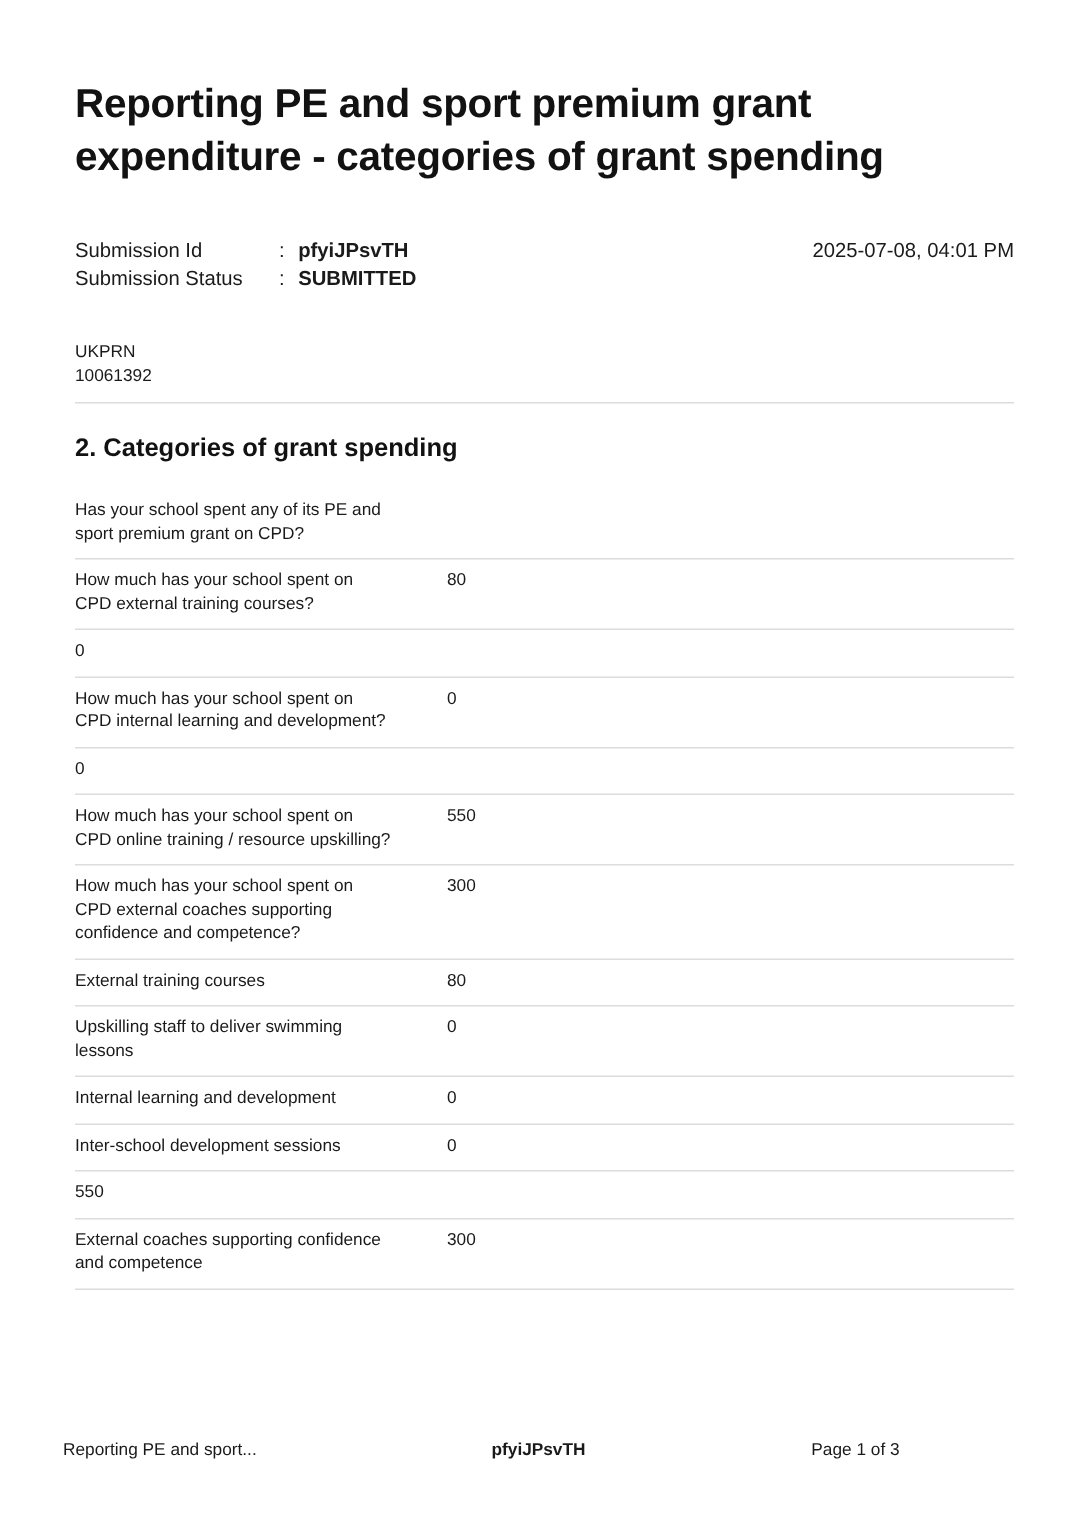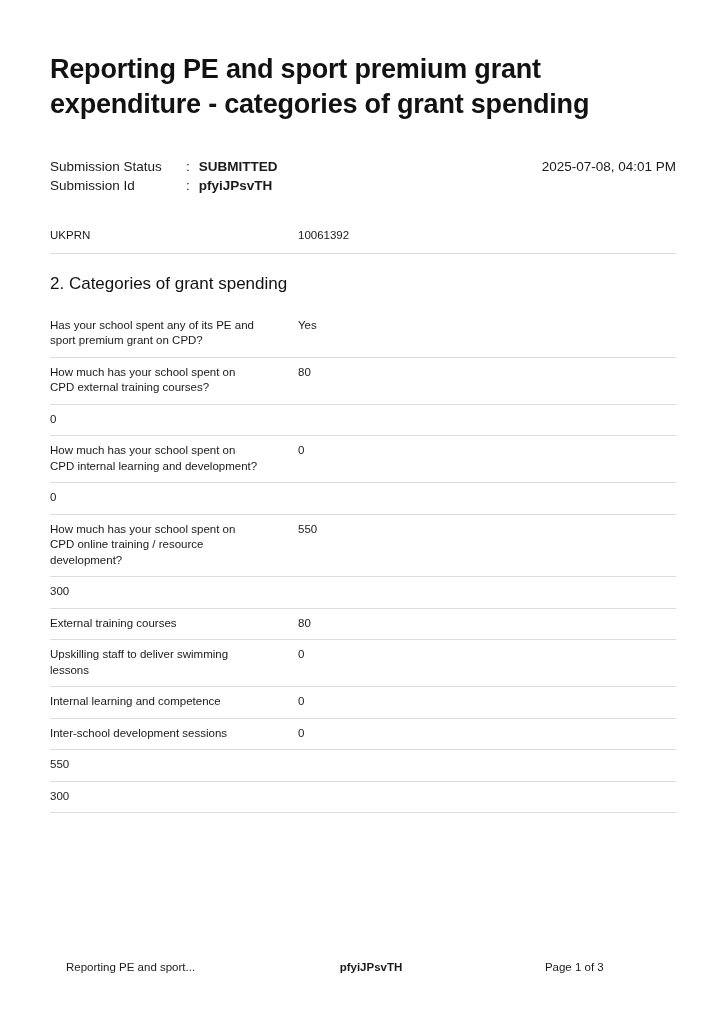--- a/index.html
+++ b/index.html
@@ -37,46 +37,47 @@
   .sub-value { font-weight: 700; }
   .sub-date { font-size: 13.5px; line-height: 18.5px; }
 
   .ukprn-row {
     display: flex;
     margin: 33px 48px 0 50px;
     padding-bottom: 9px;
     border-bottom: 1px solid #dcdcdc;
     font-size: 11.5px;
     line-height: 15.5px;
+    flex-direction: column;
   }
 
   .section-heading {
     margin: 19px 48px 0 50px;
     font-size: 17px;
     line-height: 22px;
-    font-weight: 400;
+    font-weight: 700;
     color: #121212;
   }
 
   .qa-table { margin: 16px 48px 0 50px; }
   .qa-row {
     display: flex;
     align-items: flex-start;
     padding: 7px 0 8px 0;
     border-bottom: 1px solid #dcdcdc;
     font-size: 11.5px;
     line-height: 15.5px;
     justify-content: space-between;
   }
   .q-col { width: 212px; margin-right: 36px; }
   .a-col { font-weight: 400; flex: 1; }
 
   .footer {
     position: absolute;
-    left: 66px;
+    left: 42px;
     right: 48px;
     top: 960px;
     display: flex;
     align-items: baseline;
     font-size: 11.5px;
     line-height: 15px;
   }
   .footer-left  { flex: 1; text-align: left; }
   .footer-center{ flex: 1; text-align: center; font-weight: 700; }
   .footer-right { flex: 1; text-align: center; }
@@ -84,40 +85,39 @@
 </head>
 <body>
 
 <div class="page">
 
   <h1 class="doc-title">Reporting PE and sport premium grant expenditure - categories of grant spending</h1>
 
   <div class="sub-block">
     <div>
       <div class="sub-row">
-        <span class="sub-label">Submission Status</span><span class="sub-colon">:</span><span class="sub-value">SUBMITTED</span>
+        <span class="sub-label">Submission Id</span><span class="sub-colon">:</span><span class="sub-value">pfyiJPsvTH</span>
       </div>
       <div class="sub-row">
-        <span class="sub-label">Submission Id</span><span class="sub-colon">:</span><span class="sub-value">pfyiJPsvTH</span>
+        <span class="sub-label">Submission Status</span><span class="sub-colon">:</span><span class="sub-value">SUBMITTED</span>
       </div>
     </div>
     <div class="sub-date">2025-07-08, 04:01 PM</div>
   </div>
 
   <div class="ukprn-row">
     <div class="q-col">UKPRN</div>
     <div class="a-col">10061392</div>
   </div>
 
   <h2 class="section-heading">2. Categories of grant spending</h2>
 
   <div class="qa-table" id="qa-table">
   <div class="qa-row">
     <div class="q-col">Has your school spent any of its PE and sport premium grant on CPD?</div>
-    <div class="a-col">Yes</div>
   </div>
 
   <div class="qa-row">
     <div class="q-col">How much has your school spent on CPD external training courses?</div>
     <div class="a-col">80</div>
   </div>
 
   <div class="qa-row">
     <div class="a-col">0</div>
   </div>
@@ -125,53 +125,55 @@
   <div class="qa-row">
     <div class="q-col">How much has your school spent on CPD internal learning and development?</div>
     <div class="a-col">0</div>
   </div>
 
   <div class="qa-row">
     <div class="a-col">0</div>
   </div>
 
   <div class="qa-row">
-    <div class="q-col">How much has your school spent on CPD online training / resource development?</div>
+    <div class="q-col">How much has your school spent on CPD online training / resource upskilling?</div>
     <div class="a-col">550</div>
   </div>
 
   <div class="qa-row">
+    <div class="q-col">How much has your school spent on CPD external coaches supporting confidence and competence?</div>
     <div class="a-col">300</div>
   </div>
 
   <div class="qa-row">
     <div class="q-col">External training courses</div>
     <div class="a-col">80</div>
   </div>
 
   <div class="qa-row">
     <div class="q-col">Upskilling staff to deliver swimming lessons</div>
     <div class="a-col">0</div>
   </div>
 
   <div class="qa-row">
-    <div class="q-col">Internal learning and competence</div>
+    <div class="q-col">Internal learning and development</div>
     <div class="a-col">0</div>
   </div>
 
   <div class="qa-row">
     <div class="q-col">Inter-school development sessions</div>
     <div class="a-col">0</div>
   </div>
 
   <div class="qa-row">
     <div class="a-col">550</div>
   </div>
 
   <div class="qa-row">
+    <div class="q-col">External coaches supporting confidence and competence</div>
     <div class="a-col">300</div>
   </div>
 </div>
 
   <div class="footer">
     <span class="footer-left">Reporting PE and sport...</span>
     <span class="footer-center">pfyiJPsvTH</span>
     <span class="footer-right">Page 1 of 3</span>
   </div>
 

